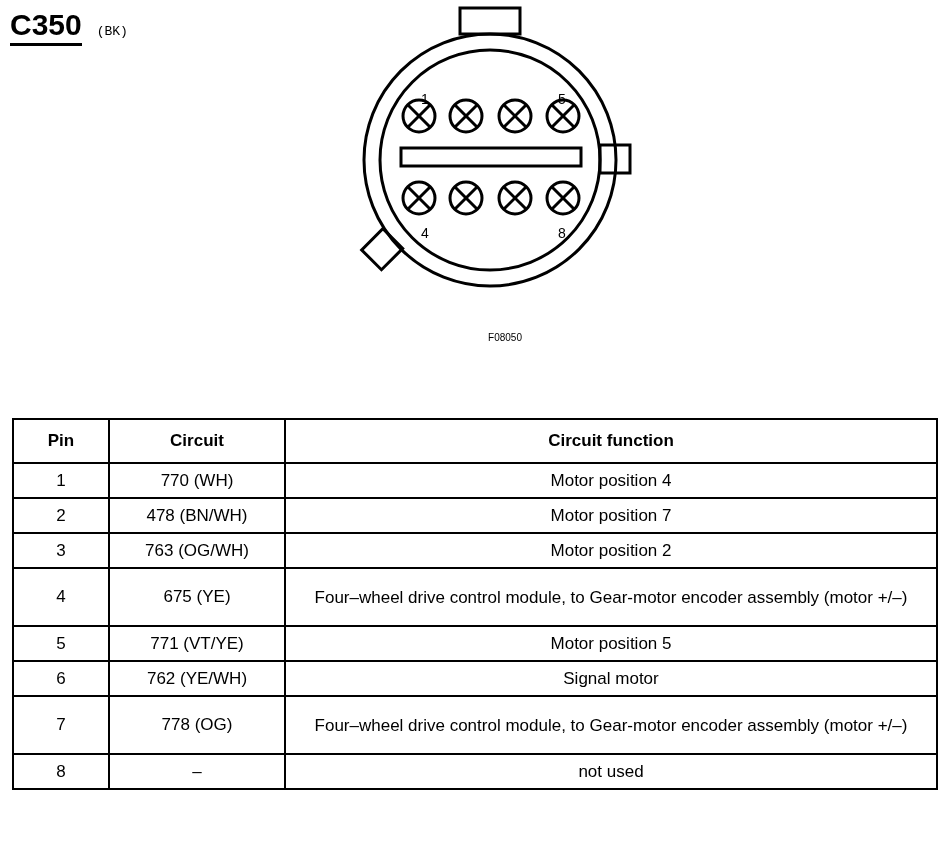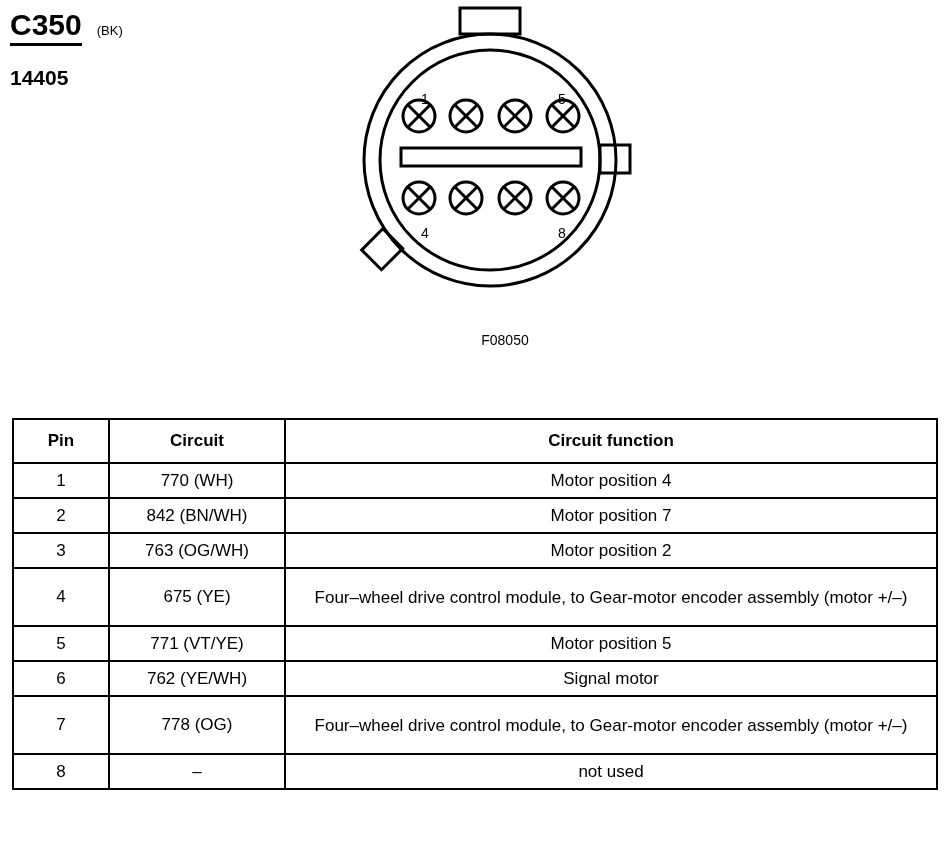--- a/index.html
+++ b/index.html
@@ -33,20 +33,21 @@
     font-weight: bold;
     letter-spacing: 0px;
     line-height: 34px;
     border-bottom: 3px solid #000;
     padding-bottom: 1px;
     display: inline-block;
   }
   #connector-color {
     font-size: 13px;
     font-weight: normal;
+    font-family: Liberation Mono, monospace;
   }
   #part-number {
     margin-top: 20px;
     font-size: 21px;
     font-weight: bold;
   }
   #component-name {
     margin-top: 16px;
     font-size: 14px;
     line-height: 20px;
@@ -60,21 +61,21 @@
     top: 0px;
     width: 310px;
     height: 310px;
   }
   #figure-code {
     position: absolute;
     left: 355px;
     top: 332px;
     width: 300px;
     text-align: center;
-    font-size: 14px;
+    font-size: 10px;
   }
 
   
   #pin-table {
     position: absolute;
     left: 12px;
     top: 418px;
     width: 926px;
     border-collapse: collapse;
     table-layout: fixed;
@@ -104,21 +105,20 @@
   .two-line { height: 58px; }
 </style>
 </head>
 <body>
 
 <div id="header-block">
   <div id="connector-id-row">
     <span id="connector-id">C350</span>
     <span id="connector-color">(BK)</span>
   </div>
-  <div id="part-number">14405</div>
 </div>
 
 <div id="connector-drawing">
   <svg width="310" height="310" viewBox="0 0 310 310" xmlns="http://www.w3.org/2000/svg">
     <g fill="none" stroke="#000" stroke-width="3">
 
       <rect x="105" y="8" width="60" height="26"></rect>
 
       <circle cx="135" cy="160" r="126"></circle>
 
@@ -187,21 +187,21 @@
     </tr>
   </thead>
   <tbody>
     <tr>
       <td class="pin-cell">1</td>
       <td class="circuit-cell">770 (WH)</td>
       <td class="func-cell">Motor position 4</td>
     </tr>
     <tr>
       <td class="pin-cell">2</td>
-      <td class="circuit-cell">842 (BN/WH)</td>
+      <td class="circuit-cell">478 (BN/WH)</td>
       <td class="func-cell">Motor position 7</td>
     </tr>
     <tr>
       <td class="pin-cell">3</td>
       <td class="circuit-cell">763 (OG/WH)</td>
       <td class="func-cell">Motor position 2</td>
     </tr>
     <tr class="two-line">
       <td class="pin-cell">4</td>
       <td class="circuit-cell">675 (YE)</td>

